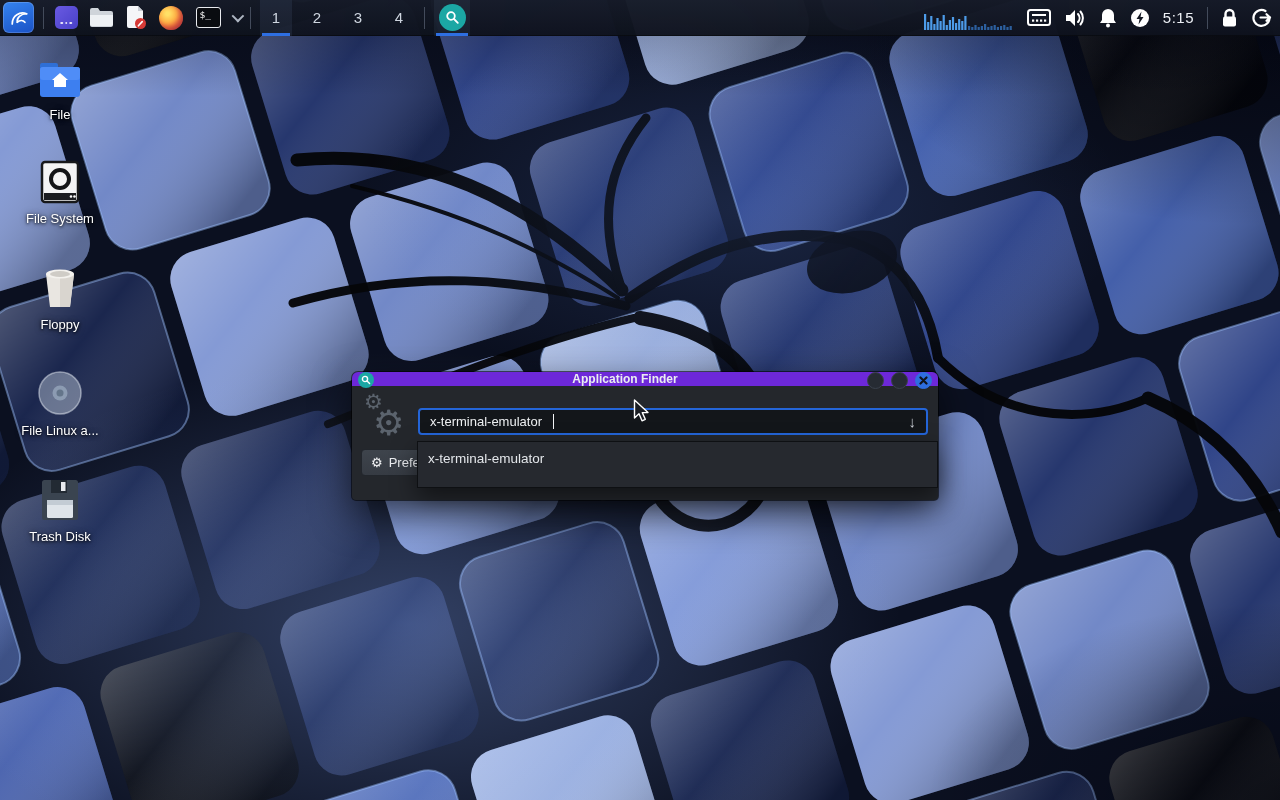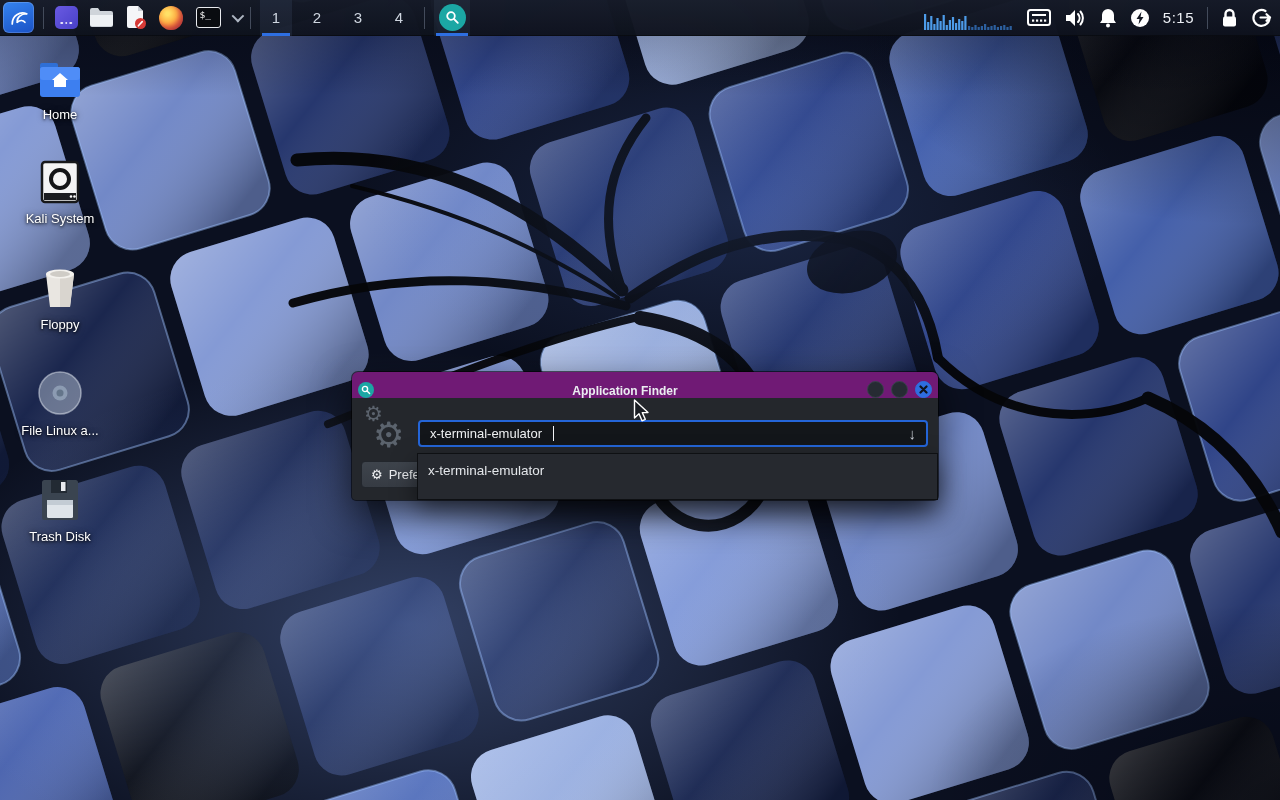--- a/index.html
+++ b/index.html
@@ -54,22 +54,22 @@
   
   .desk-icon { position:absolute; left:14px; width:92px; display:flex; flex-direction:column; align-items:center;
                z-index:10; }
   .desk-icon .ic { height:48px; display:flex; align-items:flex-end; justify-content:center; }
   .desk-icon .lbl { margin-top:7px; font-size:13px; color:#fff; text-shadow:0 1px 3px rgba(0,0,0,.95), 0 0 6px rgba(0,0,0,.6);
                     white-space:nowrap; }
 
   
   #finder { position:absolute; left:352px; top:372px; width:586px; height:128px; z-index:20;
             background:#24272c; border-radius:6px 6px 4px 4px; box-shadow:0 14px 38px rgba(0,0,0,.65), 0 0 0 1px rgba(0,0,0,.55); }
-  .titlebar { height:26px; background:#701a75; border-radius:6px 6px 0 0; position:relative;
-              display:flex; align-items:flex-end; padding:0 6px; }
+  .titlebar { height:14px; background:#6d28d9; border-radius:6px 6px 0 0; position:relative;
+              display:flex; align-items:flex-start; padding:0 6px; }
   .tb-title { position:absolute; left:40px; right:80px; text-align:center; font-size:12px; font-weight:bold; color:#eaedf1; }
   .tb-btns { margin-left:auto; display:flex; gap:7px; align-items:center; }
   .tb-circle { width:17px; height:17px; border-radius:50%; background:#262b33; border:1px solid #3a414d;
                display:flex; align-items:center; justify-content:center; }
   .tb-circle.close { background:#2e6ee0; border-color:#2e6ee0; }
   .fbody { position:relative; height:102px; }
   .gears { position:absolute; left:10px; top:2px; width:52px; height:56px; color:#5b636d; }
   .gears .g1 { position:absolute; left:2px; top:2px; font-size:21px; }
   .gears .g2 { position:absolute; left:11px; top:15px; font-size:35px; }
   .search-field { position:absolute; left:66px; top:22px; width:510px; height:27px;
@@ -351,34 +351,34 @@
 
   <div class="desk-icon" style="top:52px">
     <div class="ic">
       <svg width="46" height="40" viewBox="0 0 46 40">
         <rect x="3" y="3" width="18" height="8" rx="2" fill="#2f6fd6"></rect>
         <rect x="3" y="7" width="40" height="30" rx="3" fill="#3d7ff0"></rect>
         <rect x="3" y="7" width="40" height="13" rx="3" fill="#4f8df7"></rect>
         <path d="M23 13 L31 20 L29 20 L29 27 L17 27 L17 20 L15 20 Z" fill="#ffffff"></path>
       </svg>
     </div>
-    <div class="lbl">Home</div>
+    <div class="lbl">File</div>
   </div>
 
   <div class="desk-icon" style="top:156px">
     <div class="ic">
       <svg width="42" height="44" viewBox="0 0 42 44">
         <rect x="3" y="2" width="36" height="40" rx="3" fill="#f4f4f4" stroke="#17181a" stroke-width="2.5"></rect>
         <circle cx="21" cy="19" r="9" fill="none" stroke="#141517" stroke-width="4"></circle>
         <rect x="5" y="33" width="32" height="7" fill="#1b1c1f"></rect>
         <circle cx="32" cy="36.5" r="1.3" fill="#fff"></circle>
         <circle cx="35.5" cy="36.5" r="1.3" fill="#fff"></circle>
       </svg>
     </div>
-    <div class="lbl">Kali System</div>
+    <div class="lbl">File System</div>
   </div>
 
   <div class="desk-icon" style="top:262px">
     <div class="ic">
       <svg width="42" height="44" viewBox="0 0 42 44">
         <path d="M7 8 L35 8 L31 41 L11 41 Z" fill="#e9e6e1"></path>
         <path d="M21 8 L35 8 L31 41 L21 41 Z" fill="#d9d5cf"></path>
         <ellipse cx="21" cy="8" rx="14" ry="4.5" fill="#f4f2ee"></ellipse>
         <ellipse cx="21" cy="8" rx="10" ry="3" fill="#cfccc6"></ellipse>
       </svg>

